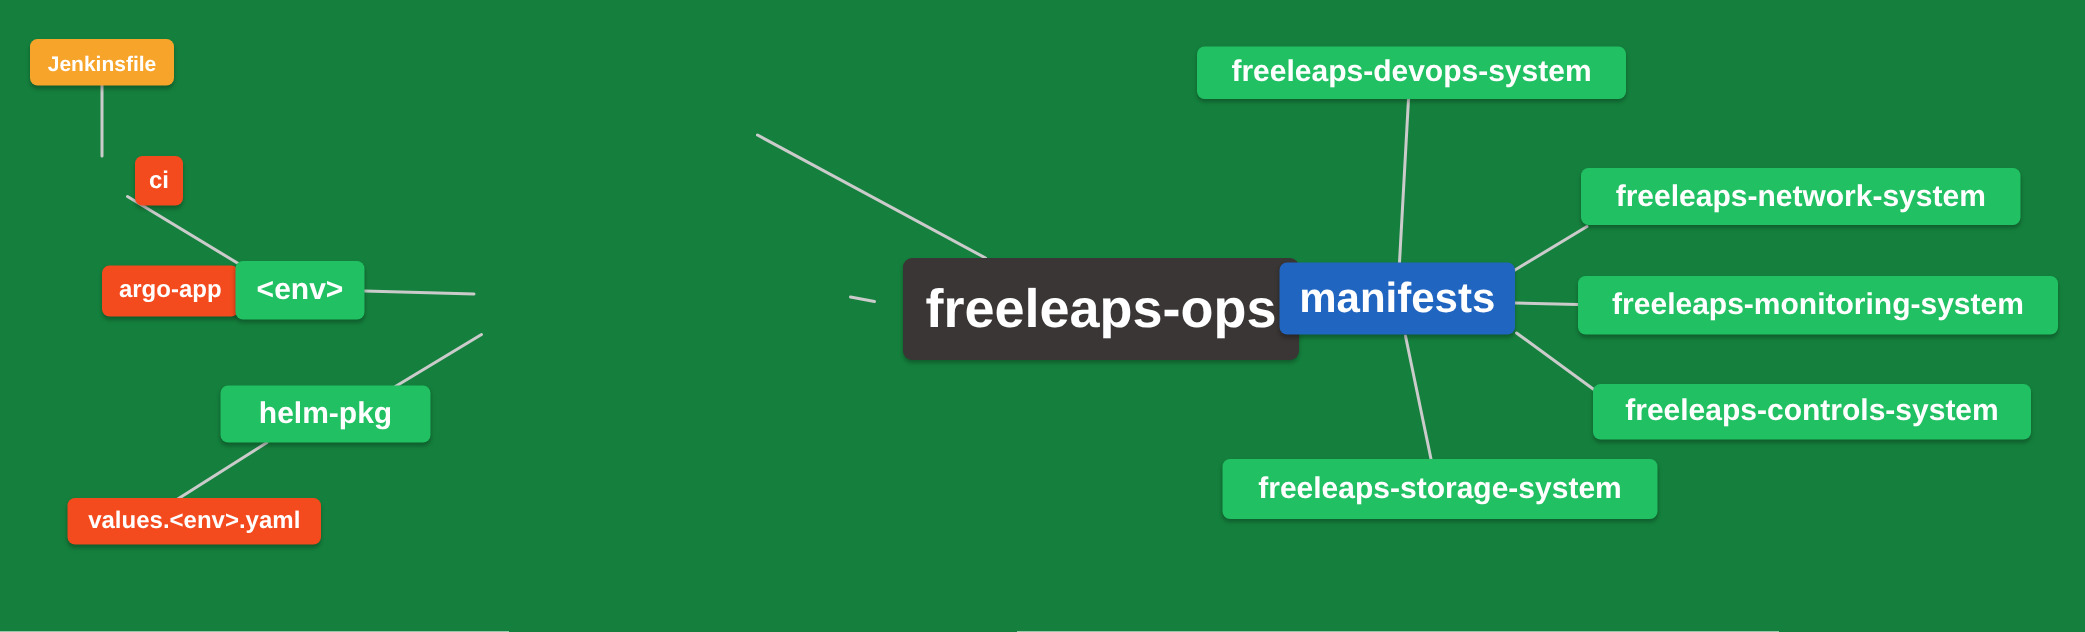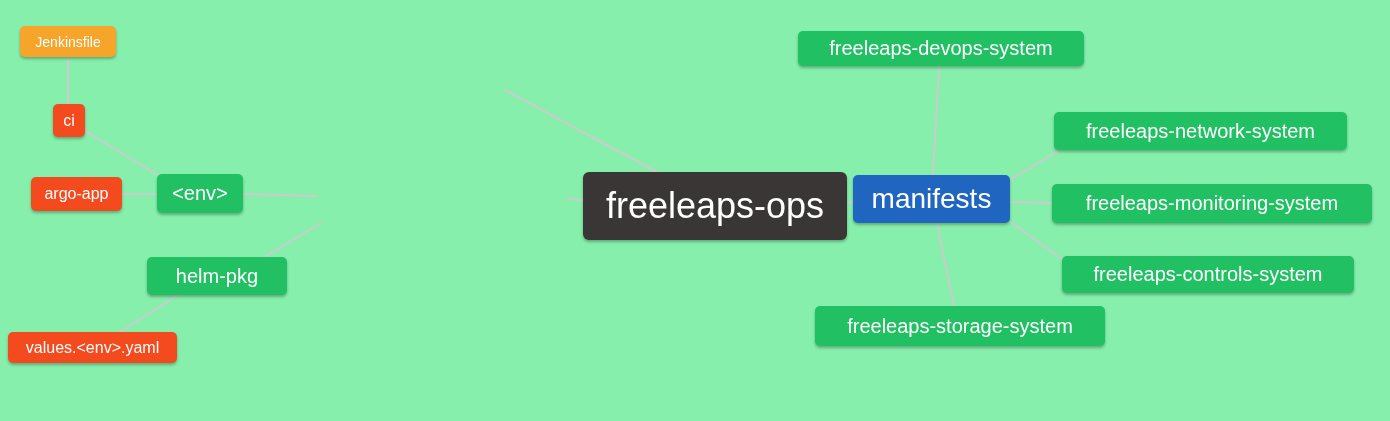--- a/index.html
+++ b/index.html
@@ -4,23 +4,24 @@
 <style>
   html, body {
     margin: 0;
     padding: 0;
     background: #ffffff;
   }
   .canvas {
     position: relative;
     width: 1390px;
     height: 421px;
-    background: #86efac;
+    background: #15803d;
     overflow: hidden;
     font-family: "Liberation Sans", sans-serif;
+    font-weight: bold;
   }
   .edges {
     position: absolute;
     left: 0;
     top: 0;
     width: 1390px;
     height: 421px;
   }
   .edges line {
     stroke-width: 2;
@@ -32,21 +33,21 @@
     align-items: center;
     justify-content: center;
     color: #ffffff;
     border-radius: 5px;
     box-shadow: 0 2px 3px rgba(0,0,0,0.28);
     white-space: nowrap;
     cursor: pointer;
     box-sizing: border-box;
   }
   .f14 { font-size: 14px; }
-  .f16 { font-size: 16px; }
+  .f16 { font-size: 16px; margin-left: 37px; }
   .f20 { font-size: 20px; }
   .f28 { font-size: 28px; }
   .f36 { font-size: 36px; }
 </style>
 </head>
 <body>
 
 <div class="canvas">
 
   <svg class="edges" xmlns="http://www.w3.org/2000/svg">
@@ -85,21 +86,21 @@
   <div class="node f20" style="left: 147px; top: 257px; width: 140px; height: 38px; background-color: rgb(33, 192, 99);">
     <span>helm-pkg</span>
   </div>
 
   <div class="node f16" style="left: 8px; top: 332px; width: 169px; height: 31px; background-color: rgb(243, 74, 30);">
     <span>values.&lt;env&gt;.yaml</span>
   </div>
 
 
 
-  <div class="node f36" style="left: 583px; top: 172px; width: 264px; height: 68px; border-radius: 6px; background-color: rgb(58, 54, 53);">
+  <div class="node f36" style="left: 602px; top: 172px; width: 264px; height: 68px; border-radius: 6px; background-color: rgb(58, 54, 53);">
     <span>freeleaps-ops</span>
   </div>
 
   <div class="node f28" style="left: 853px; top: 175px; width: 157px; height: 48px; background-color: rgb(32, 101, 192);">
     <span>manifests</span>
   </div>
 
   <div class="node f20" style="left: 798px; top: 31px; width: 286px; height: 35px; background-color: rgb(33, 192, 99);">
     <span>freeleaps-devops-system</span>
   </div>

